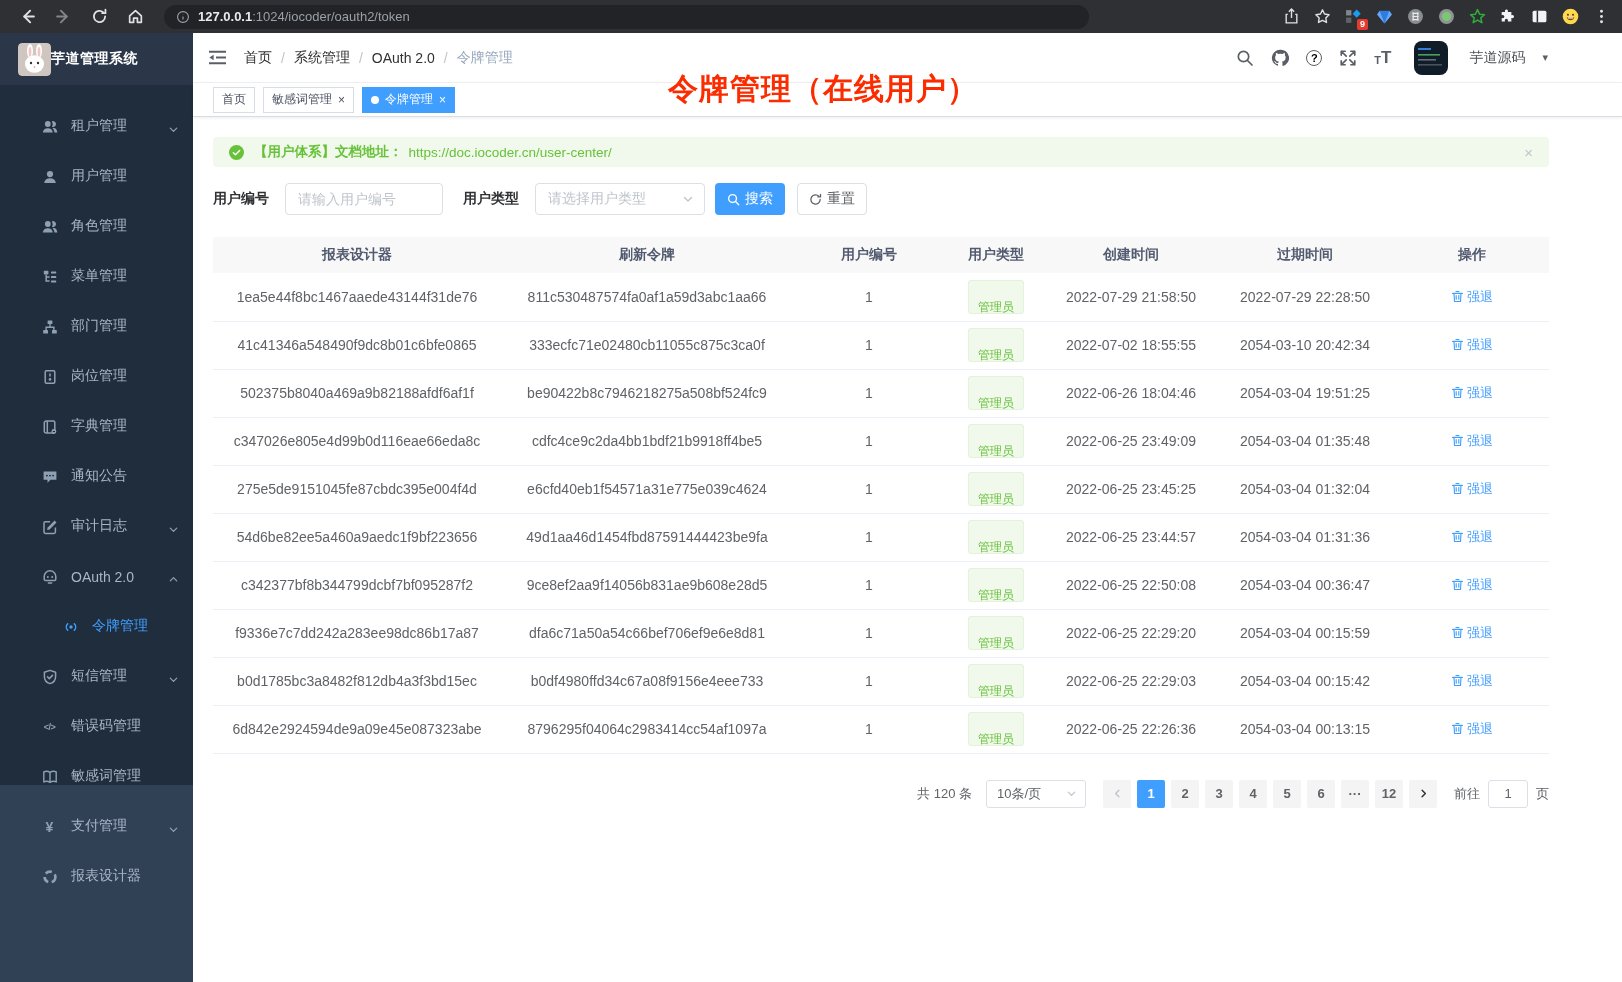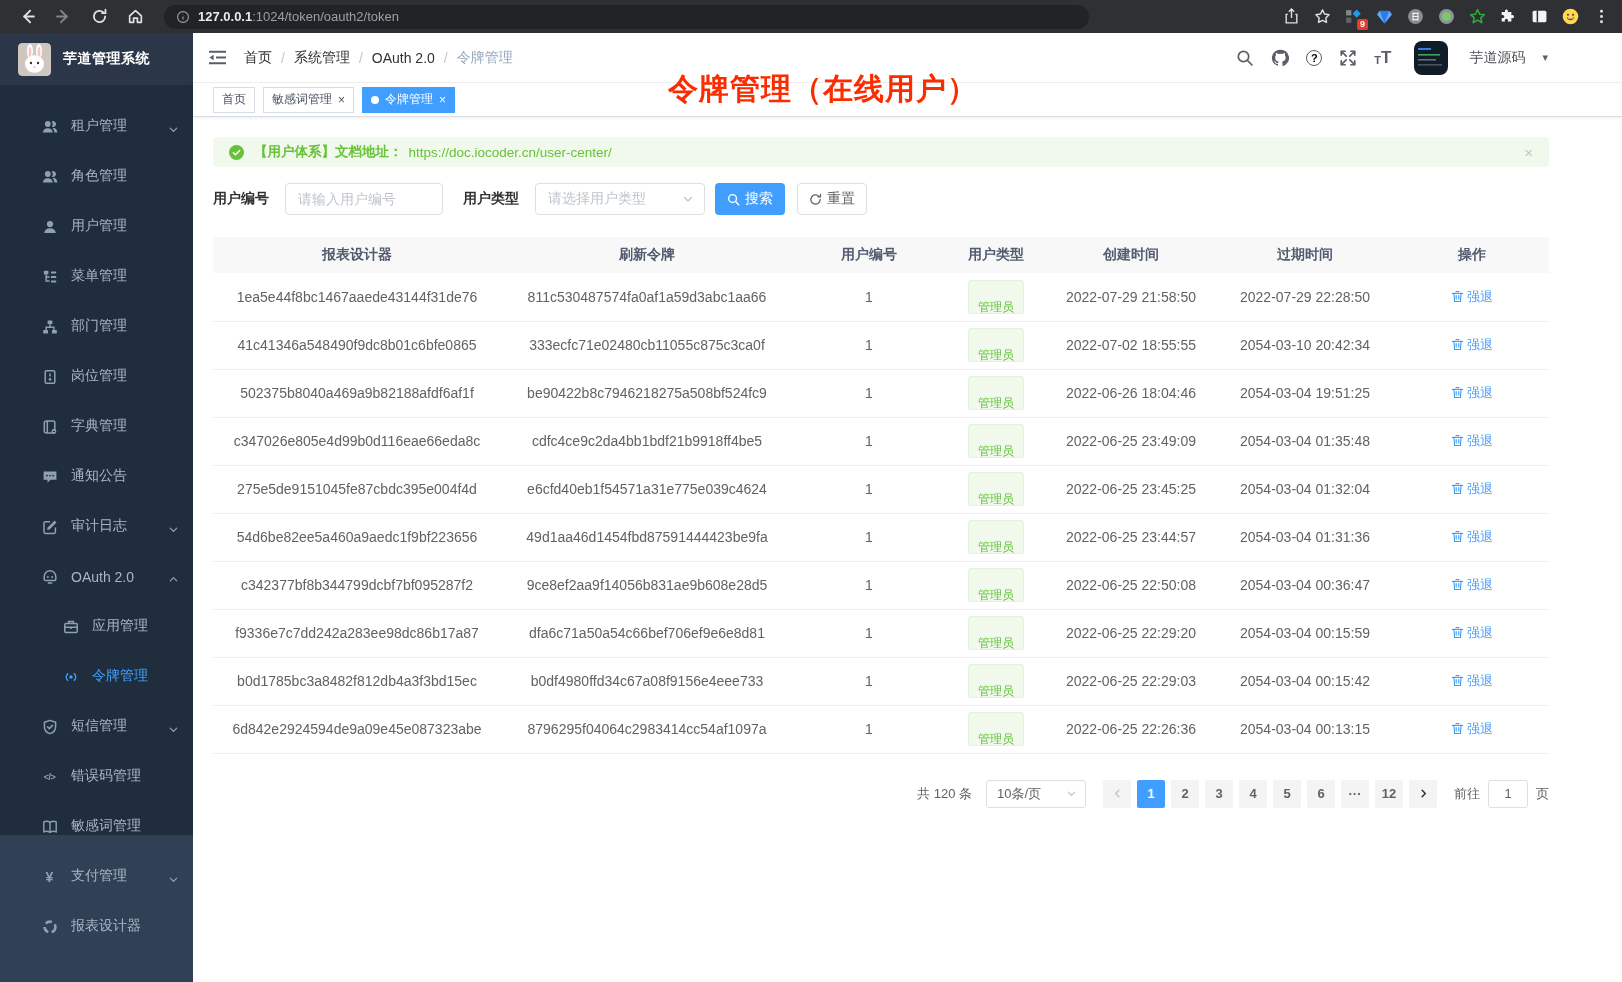--- a/index.html
+++ b/index.html
@@ -17,21 +17,21 @@
   .brow-right { margin-left:auto; display:flex; align-items:center; gap:14px; }
   .ricon { position:relative; display:flex; align-items:center; justify-content:center; color:#dfe1e5; }
   .ricon svg { width:17px; height:17px; }
   .ext-badge { position:absolute; right:-6px; bottom:-5px; background:#e33b2e; color:#fff; font-size:9px; line-height:11px; padding:0 3px; border-radius:2px; font-weight:700; }
 
   
   .app { display:flex; height:949px; }
 
   
   .sidebar { width:193px; flex-shrink:0; background:#304156; display:flex; flex-direction:column; }
-  .logo-bar { height:52px; background:#2b3649; display:flex; align-items:center; padding-left:18px; gap:12px; flex-shrink:0; }
+  .logo-bar { height:52px; background:#2b3649; display:flex; align-items:center; padding-left:18px; flex-shrink:0; }
   .logo-img { width:33px; height:33px; border-radius:4px; overflow:hidden; flex-shrink:0; }
   .logo-title { color:#fff; font-size:14px; font-weight:700; letter-spacing:.5px; }
   .menu { flex:1; display:flex; flex-direction:column; }
   .menu-group.dark { background:#1f2d3d; }
   .menu-group.light { background:#304156; flex:1; }
   .menu-item { height:50px; display:flex; align-items:flex-end; padding:0 14px 0 41px; color:#a9b6c6; font-size:14px; cursor:pointer; }
   .menu-item.indent { padding-left:62px; }
   .menu-item.active { color:#409eff; }
   .mi-icon { width:17px; height:17px; margin-right:13px; color:#8fa0b3; display:flex; align-items:center; justify-content:center; flex-shrink:0; }
   .menu-item.active .mi-icon { color:#409eff; }
@@ -140,21 +140,21 @@
       </svg>
     </span>
 
   <div class="url-pill">
     <span class="uinfo">
         <svg viewBox="0 0 16 16" fill="none" stroke="currentColor" stroke-width="1.3">
           <circle cx="8" cy="8" r="6.2"></circle>
           <path d="M8 7.4v3.4M8 5v.3"></path>
         </svg>
       </span>
-    <span><span class="url-host">127.0.0.1</span><span class="url-path">:1024/token/oauth2/token</span></span>
+    <span><span class="url-host">127.0.0.1</span><span class="url-path">:1024/iocoder/oauth2/token</span></span>
   </div>
 
   <div class="brow-right">
     <span class="ricon">
         <svg viewBox="0 0 16 16" fill="none" stroke="currentColor" stroke-width="1.3">
           <path d="M8 1.5v8M5.5 3.5L8 1l2.5 2.5"></path>
           <path d="M4.5 6H3v8h10V6h-1.5"></path>
         </svg>
       </span>
     <span class="ricon">
@@ -253,35 +253,35 @@
             <span class="mi-label">租户管理</span>
             <span class="chevron down">
               <svg viewBox="0 0 12 12" fill="none" stroke="currentColor" stroke-width="1.4" stroke-linecap="round" stroke-linejoin="round">
                 <path d="M2.5 4.5L6 8l3.5-3.5"></path>
               </svg>
             </span>
           </div>
           <div class="menu-item">
             <span class="mi-icon">
               <svg viewBox="0 0 16 16" fill="currentColor">
+                <circle cx="8" cy="5.1" r="3.1"></circle>
+                <path d="M2.2 14c.3-3.2 2.5-4.8 5.8-4.8s5.5 1.6 5.8 4.8H2.2z"></path>
+              </svg>
+            </span>
+            <span class="mi-label">用户管理</span>
+          </div>
+          <div class="menu-item">
+            <span class="mi-icon">
+              <svg viewBox="0 0 16 16" fill="currentColor">
                 <circle cx="5.8" cy="5" r="2.9"></circle>
                 <path d="M.8 13.6c.3-2.9 2.3-4.4 5-4.4s4.7 1.5 5 4.4H.8z"></path>
                 <path d="M10.9 8.1a3 3 0 10-1.2-5.7 4.6 4.6 0 010 5.5c.4.2.8.2 1.2.2zm1.4.9c1.8.6 2.8 2 3 4.6h-2.9c-.1-1.9-.8-3.4-2-4.3.7-.2 1.2-.3 1.9-.3z"></path>
               </svg>
             </span>
             <span class="mi-label">角色管理</span>
-          </div>
-          <div class="menu-item">
-            <span class="mi-icon">
-              <svg viewBox="0 0 16 16" fill="currentColor">
-                <circle cx="8" cy="5.1" r="3.1"></circle>
-                <path d="M2.2 14c.3-3.2 2.5-4.8 5.8-4.8s5.5 1.6 5.8 4.8H2.2z"></path>
-              </svg>
-            </span>
-            <span class="mi-label">用户管理</span>
           </div>
           <div class="menu-item">
             <span class="mi-icon">
               <svg viewBox="0 0 16 16" fill="currentColor">
                 <rect x="1.8" y="1.8" width="4.6" height="3.6" rx=".6"></rect>
                 <rect x="9" y="2.6" width="5.2" height="1.8" rx=".5"></rect>
                 <rect x="9" y="7.1" width="5.2" height="1.8" rx=".5"></rect>
                 <rect x="9" y="11.6" width="5.2" height="1.8" rx=".5"></rect>
                 <path d="M3.4 5.8v6.9h4.2v-1.5H4.9V8.8h2.7V7.3H4.9V5.8z"></path>
               </svg>
@@ -353,30 +353,20 @@
                 <circle cx="10.2" cy="8" r="1" fill="currentColor" stroke="none"></circle>
                 <path d="M5.8 14h4.4"></path>
               </svg>
             </span>
             <span class="mi-label">OAuth 2.0</span>
             <span class="chevron up">
               <svg viewBox="0 0 12 12" fill="none" stroke="currentColor" stroke-width="1.4" stroke-linecap="round" stroke-linejoin="round">
                 <path d="M2.5 4.5L6 8l3.5-3.5"></path>
               </svg>
             </span>
-          </div>
-          <div class="menu-item indent">
-            <span class="mi-icon">
-              <svg viewBox="0 0 16 16" fill="none" stroke="currentColor" stroke-width="1.5">
-                <rect x="1.8" y="4.6" width="12.4" height="8.8" rx="1"></rect>
-                <path d="M5.6 4.4V2.6h4.8v1.8M1.8 8.3h12.4"></path>
-                <path d="M6.9 8.3h2.2v1.5H6.9z" fill="currentColor" stroke="none"></path>
-              </svg>
-            </span>
-            <span class="mi-label">应用管理</span>
           </div>
           <div class="menu-item indent active">
             <span class="mi-icon">
               <svg viewBox="0 0 16 16" fill="none" stroke="currentColor" stroke-width="1.5" stroke-linecap="round">
                 <circle cx="8" cy="8" r="1.7" fill="currentColor" stroke="none"></circle>
                 <path d="M4.7 4.7a4.7 4.7 0 000 6.6M11.3 4.7a4.7 4.7 0 010 6.6"></path>
               </svg>
             </span>
             <span class="mi-label">令牌管理</span>
           </div>

